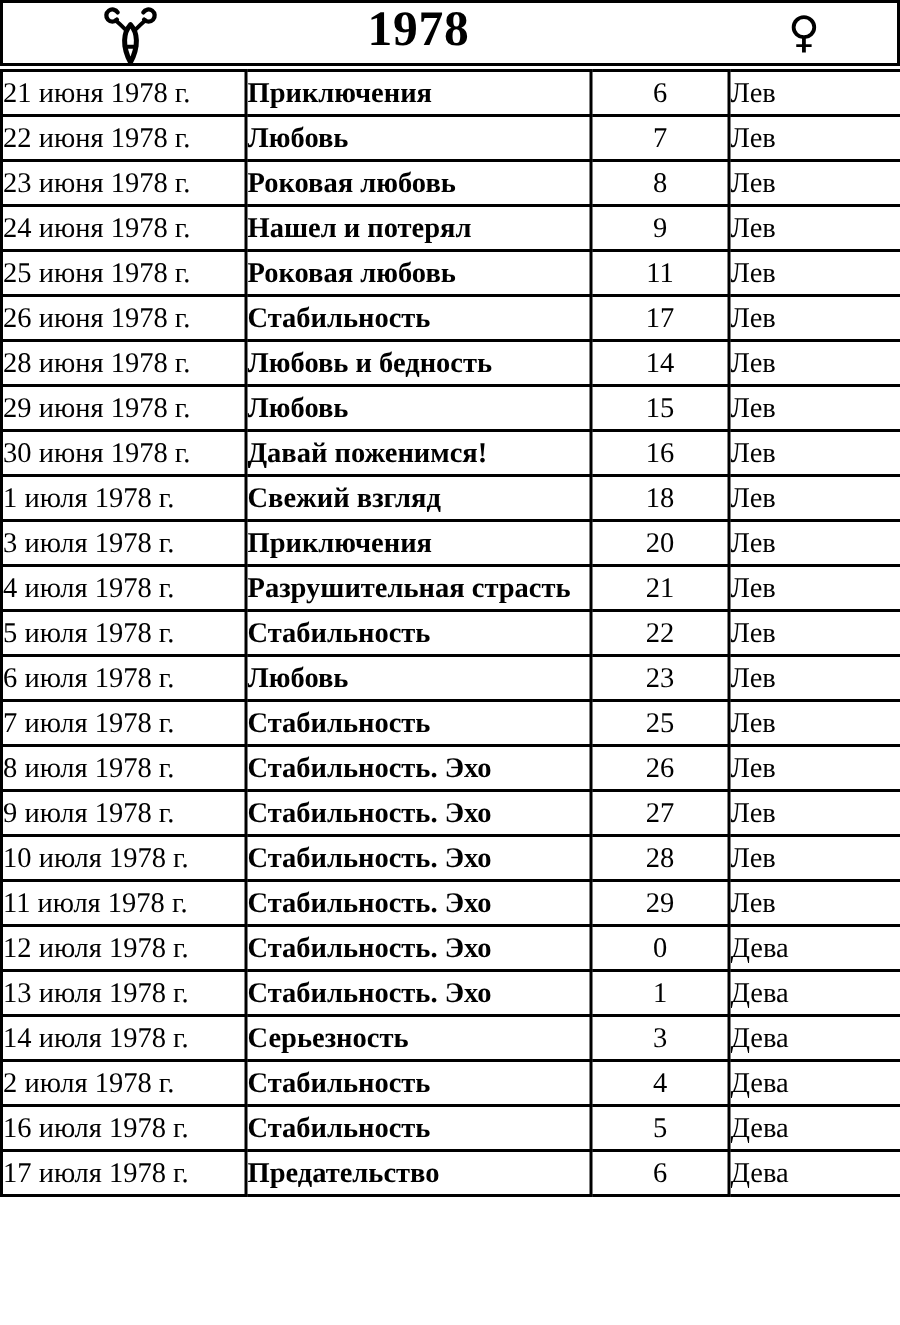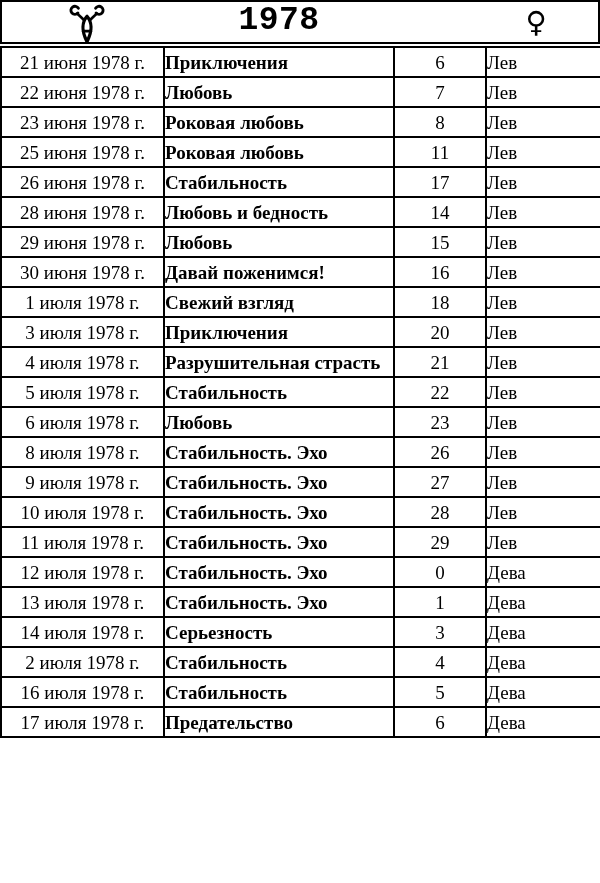--- a/index.html
+++ b/index.html
@@ -26,21 +26,20 @@
     top: 2px;
   }
   .year {
     position: absolute;
     left: 277px;
     top: 50%;
     transform: translate(-50%, -54%);
     font-size: 33px;
     font-weight: bold;
     letter-spacing: 0.5px;
-    font-family: Liberation Mono, monospace;
   }
   .venus {
     position: absolute;
     left: 534px;
     top: 50%;
     transform: translate(-50%, -50%);
     font-family: "DejaVu Sans", sans-serif;
     font-size: 29px;
     font-weight: normal;
     line-height: 1;
@@ -53,21 +52,21 @@
   }
   table.main td {
     border: 2px solid #000;
     font-size: 19px;
     line-height: 21px;
     height: 28px;
     vertical-align: middle;
     padding: 0;
     overflow: hidden;
   }
-  td.c-date  { padding-left: 13px; text-align: center; }
+  td.c-date  { padding-left: 13px; }
   td.c-event { padding: 1px 38px 1px 13px; font-weight: bold; margin-top: 24px; }
   td.c-num   { text-align: center; }
   td.c-sign  { padding-left: 13px; }
 </style>
 </head>
 <body>
 
 <div class="page">
 
   <div class="header">
@@ -107,20 +106,26 @@
       <td class="c-sign">Лев</td>
     </tr>
 
     <tr>
       <td class="c-date">23 июня 1978 г.</td>
       <td class="c-event">Роковая любовь</td>
       <td class="c-num">8</td>
       <td class="c-sign">Лев</td>
     </tr>
 
+    <tr>
+      <td class="c-date">24 июня 1978 г.</td>
+      <td class="c-event">Нашел и потерял</td>
+      <td class="c-num">9</td>
+      <td class="c-sign">Лев</td>
+    </tr>
 
     <tr>
       <td class="c-date">25 июня 1978 г.</td>
       <td class="c-event">Роковая любовь</td>
       <td class="c-num">11</td>
       <td class="c-sign">Лев</td>
     </tr>
 
     <tr>
       <td class="c-date">26 июня 1978 г.</td>
@@ -180,20 +185,26 @@
       <td class="c-sign">Лев</td>
     </tr>
 
     <tr>
       <td class="c-date">6 июля 1978 г.</td>
       <td class="c-event">Любовь</td>
       <td class="c-num">23</td>
       <td class="c-sign">Лев</td>
     </tr>
 
+    <tr>
+      <td class="c-date">7 июля 1978 г.</td>
+      <td class="c-event">Стабильность</td>
+      <td class="c-num">25</td>
+      <td class="c-sign">Лев</td>
+    </tr>
 
     <tr>
       <td class="c-date">8 июля 1978 г.</td>
       <td class="c-event">Стабильность. Эхо</td>
       <td class="c-num">26</td>
       <td class="c-sign">Лев</td>
     </tr>
 
     <tr>
       <td class="c-date">9 июля 1978 г.</td>

